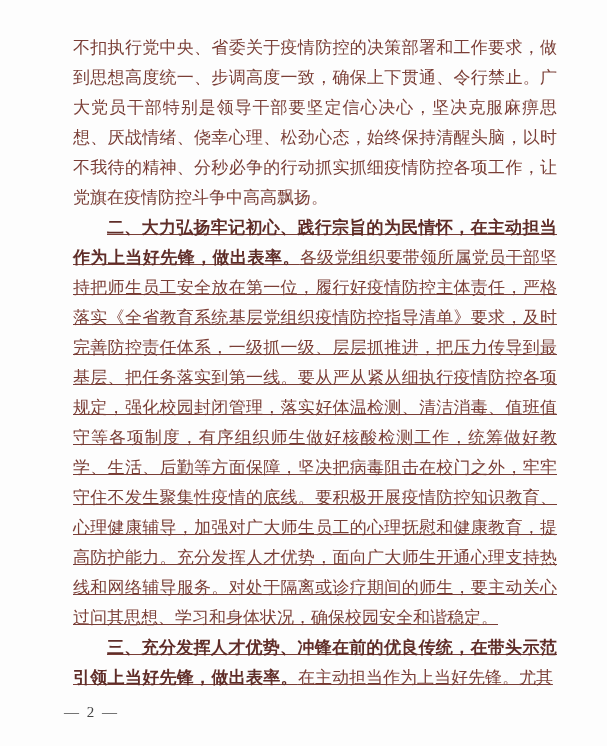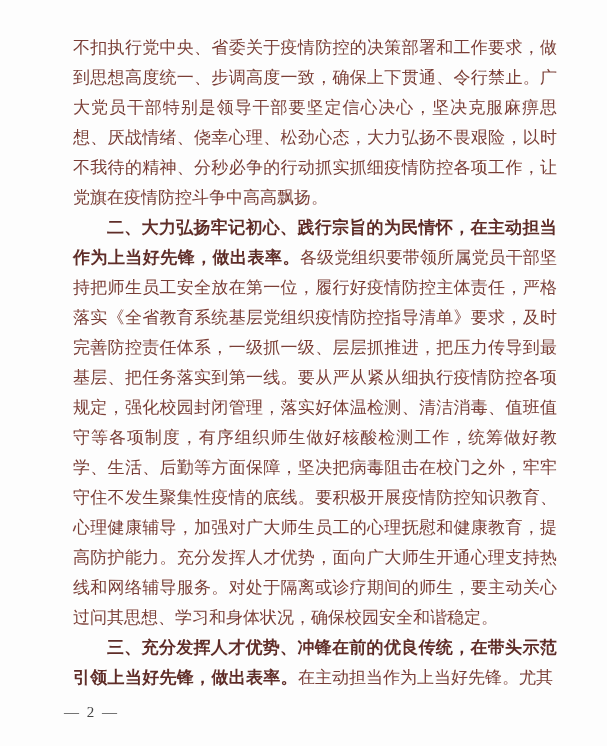--- a/index.html
+++ b/index.html
@@ -25,20 +25,21 @@
     line-height: 30px;
     text-align: justify;
     text-justify: inter-ideograph;
   }
   .para {
     margin: 0;
     padding: 0;
   }
   .para.indent {
     text-indent: 2em;
+    text-decoration: underline;
   }
   .lead-bold {
     font-family: "Liberation Sans", "DejaVu Sans", sans-serif;
     font-weight: bold;
     color: var(--bold-color, #5f2d28);
     letter-spacing: 0.3px;
   }
   .footer {
     position: absolute;
     left: 64px;
@@ -47,18 +48,18 @@
     font-size: 15px;
     letter-spacing: 2px;
     font-family: "Liberation Serif", "DejaVu Serif", serif;
   }
 </style>
 </head>
 <body>
 
 <div class="page">
   <div class="body-text">
-    <p class="para">不扣执行党中央、省委关于疫情防控的决策部署和工作要求，做到思想高度统一、步调高度一致，确保上下贯通、令行禁止。广大党员干部特别是领导干部要坚定信心决心，坚决克服麻痹思想、厌战情绪、侥幸心理、松劲心态，大力弘扬不畏艰险，以时不我待的精神、分秒必争的行动抓实抓细疫情防控各项工作，让党旗在疫情防控斗争中高高飘扬。</p>
+    <p class="para">不扣执行党中央、省委关于疫情防控的决策部署和工作要求，做到思想高度统一、步调高度一致，确保上下贯通、令行禁止。广大党员干部特别是领导干部要坚定信心决心，坚决克服麻痹思想、厌战情绪、侥幸心理、松劲心态，始终保持清醒头脑，以时不我待的精神、分秒必争的行动抓实抓细疫情防控各项工作，让党旗在疫情防控斗争中高高飘扬。</p>
     <p class="para indent"><span class="lead-bold">二、大力弘扬牢记初心、践行宗旨的为民情怀，在主动担当作为上当好先锋，做出表率。</span><span>各级党组织要带领所属党员干部坚持把师生员工安全放在第一位，履行好疫情防控主体责任，严格落实《全省教育系统基层党组织疫情防控指导清单》要求，及时完善防控责任体系，一级抓一级、层层抓推进，把压力传导到最基层、把任务落实到第一线。要从严从紧从细执行疫情防控各项规定，强化校园封闭管理，落实好体温检测、清洁消毒、值班值守等各项制度，有序组织师生做好核酸检测工作，统筹做好教学、生活、后勤等方面保障，坚决把病毒阻击在校门之外，牢牢守住不发生聚集性疫情的底线。要积极开展疫情防控知识教育、心理健康辅导，加强对广大师生员工的心理抚慰和健康教育，提高防护能力。充分发挥人才优势，面向广大师生开通心理支持热线和网络辅导服务。对处于隔离或诊疗期间的师生，要主动关心过问其思想、学习和身体状况，确保校园安全和谐稳定。</span></p>
     <p class="para indent"><span class="lead-bold">三、充分发挥人才优势、冲锋在前的优良传统，在带头示范引领上当好先锋，做出表率。</span><span>在主动担当作为上当好先锋。尤其</span></p>
   </div>
   <div class="footer">— 2 —</div>
 </div>
 
 </body></html>

